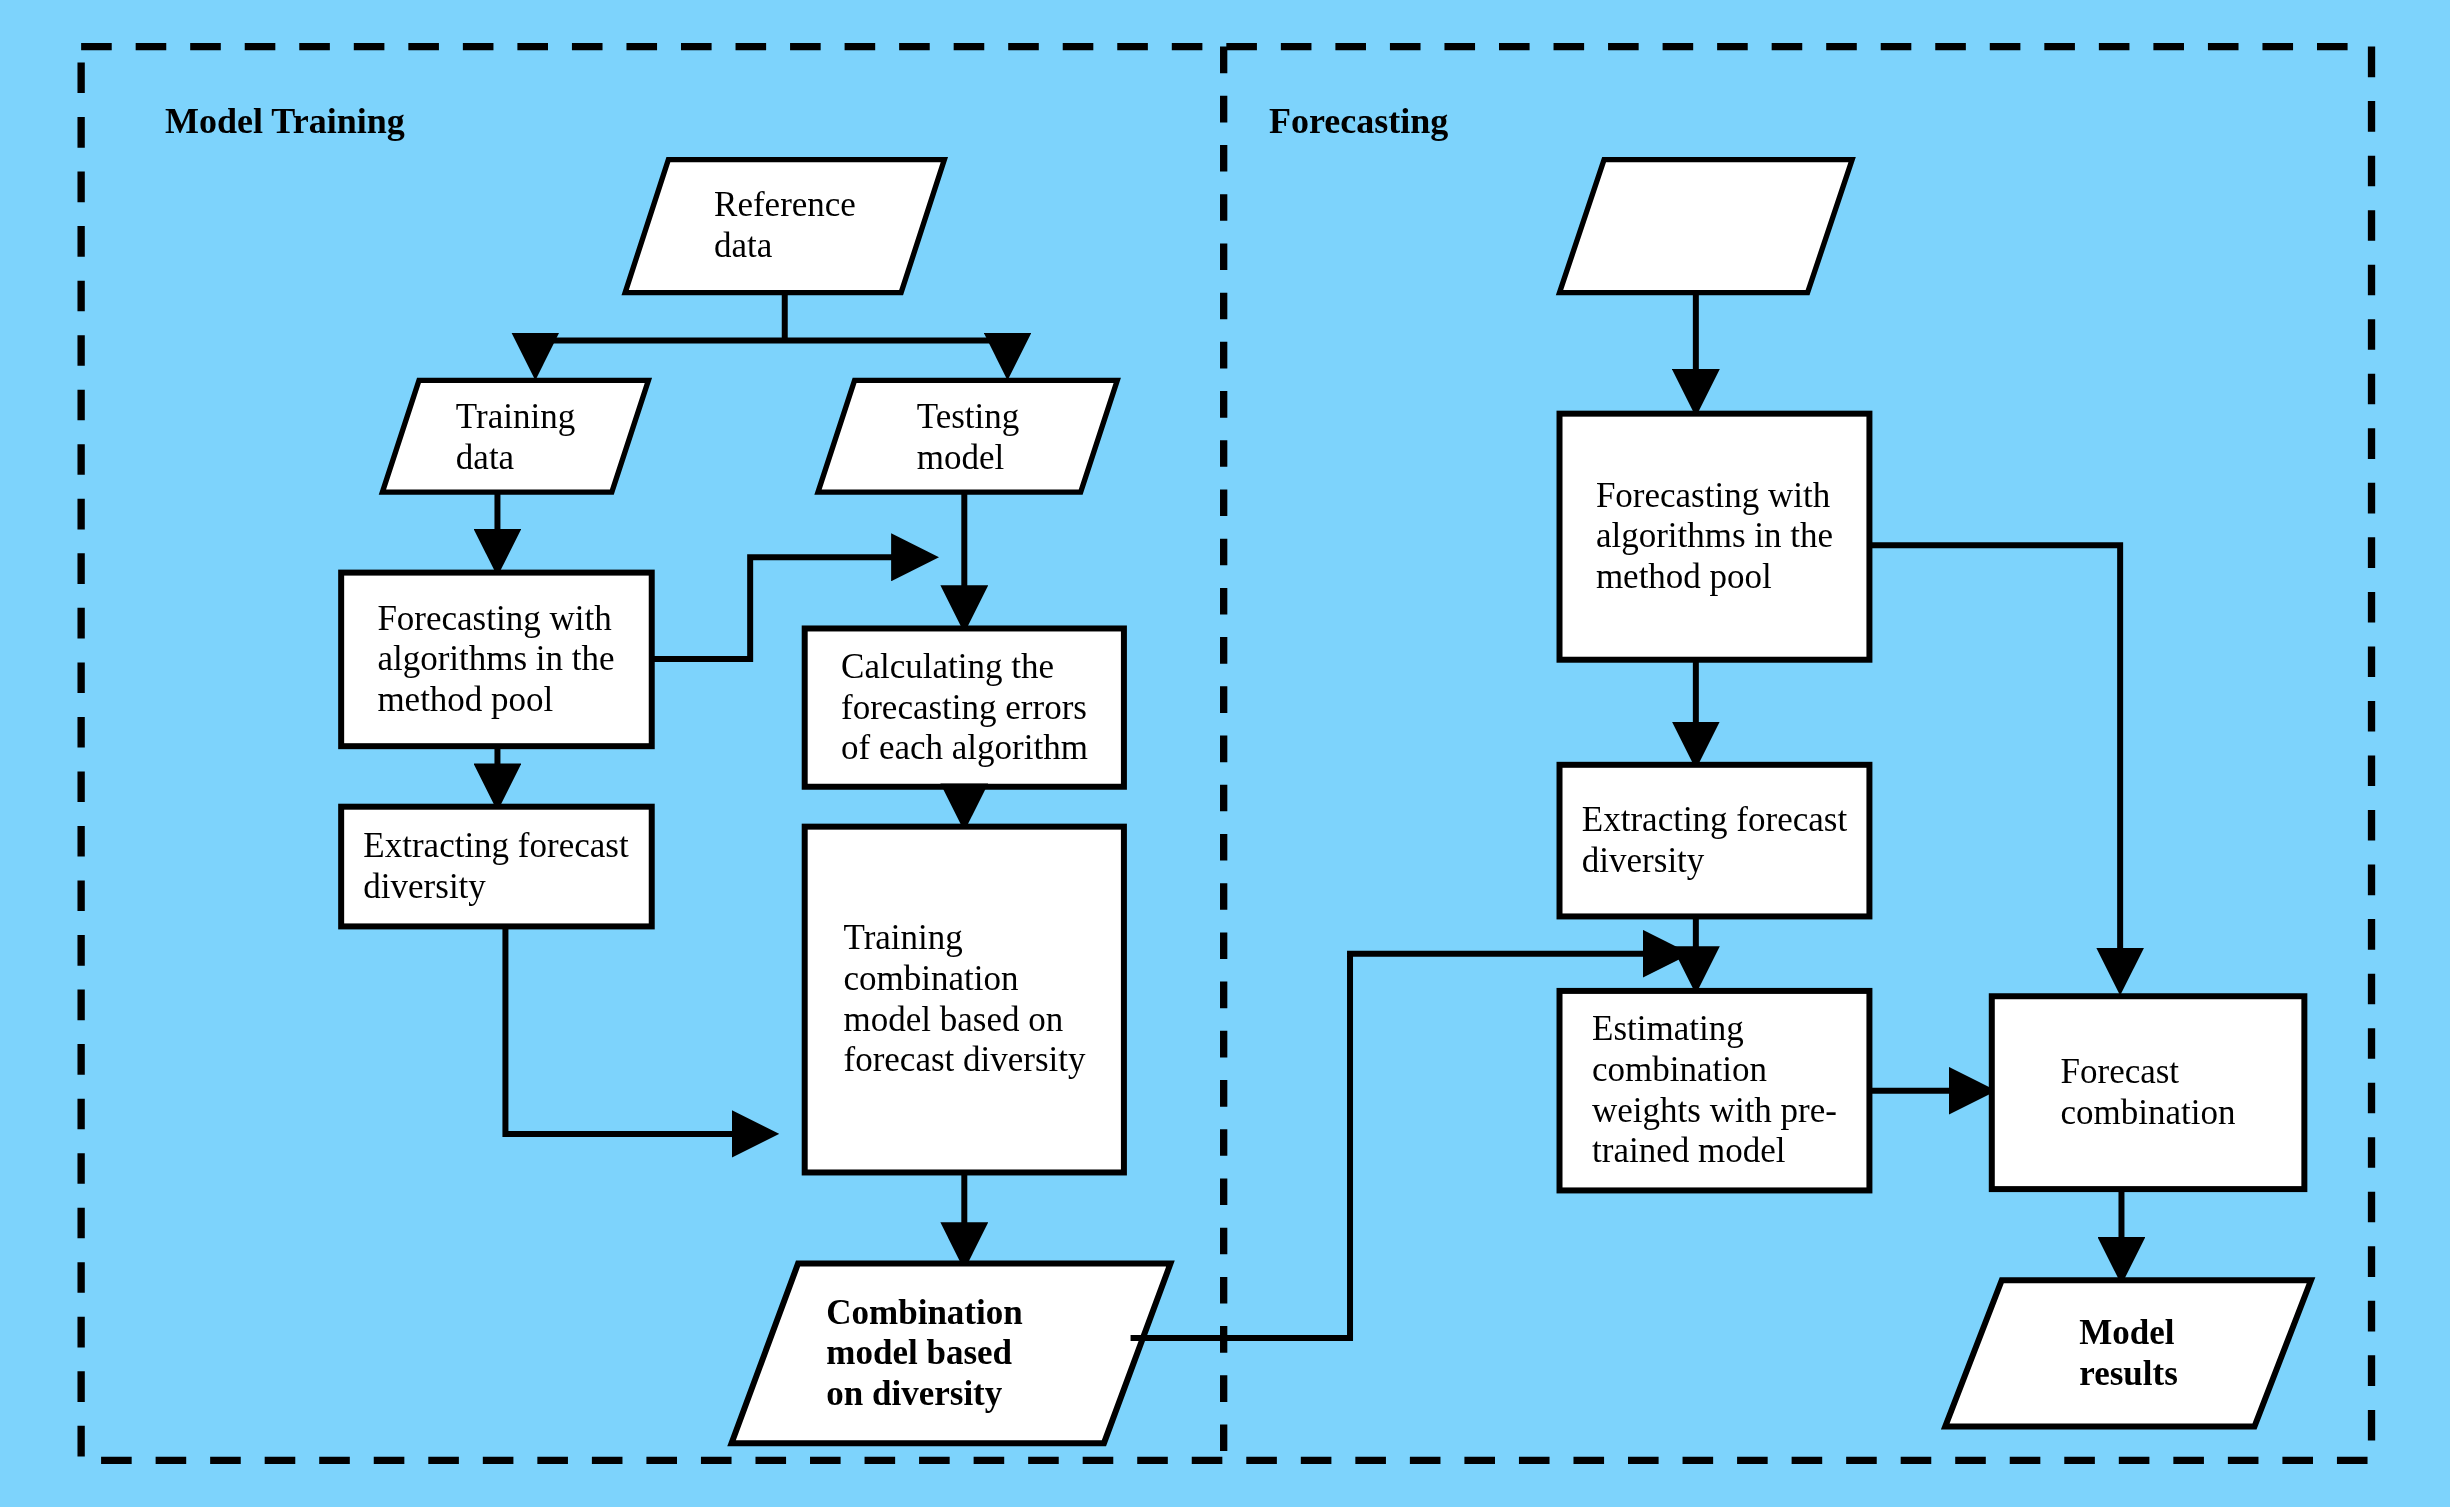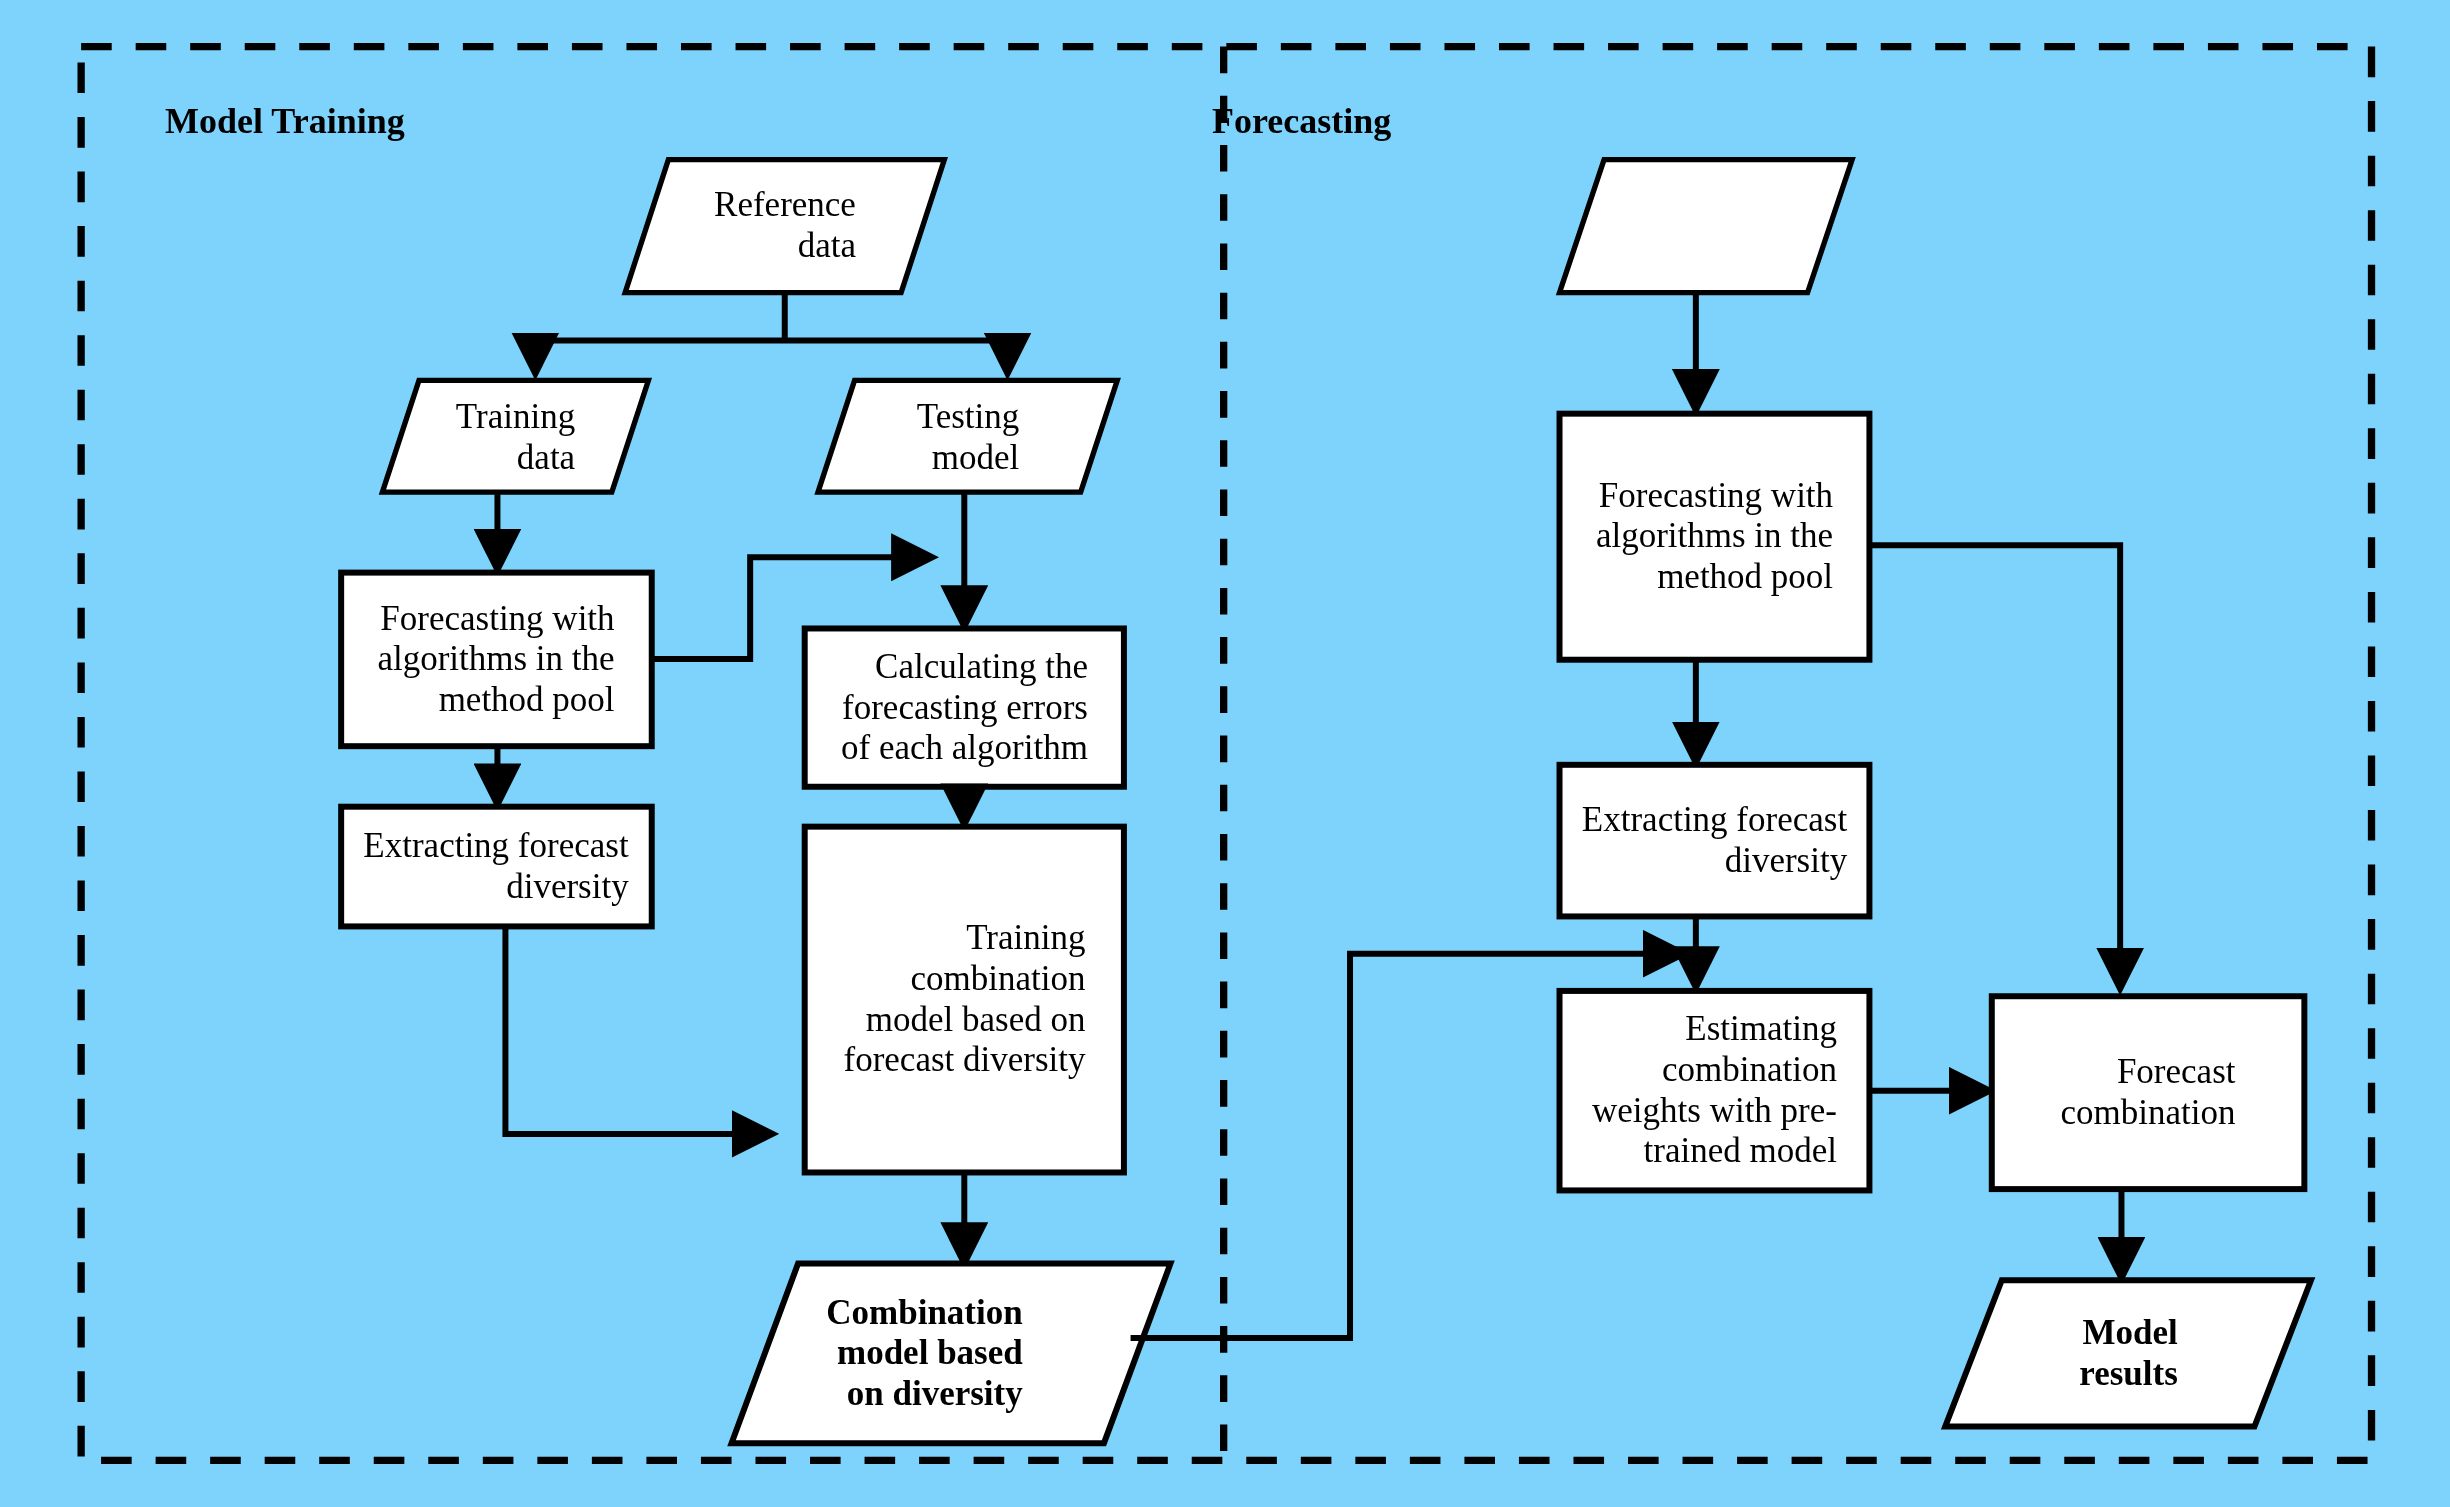--- a/index.html
+++ b/index.html
@@ -20,21 +20,21 @@
     top: 0;
     left: 0;
     width: 2450px;
     height: 1507px;
   }
   .node-text {
     position: absolute;
     display: flex;
     align-items: center;
     justify-content: center;
-    text-align: right;
+    text-align: left;
     font-family: "Liberation Serif", "DejaVu Serif", serif;
     font-size: 35px;
     line-height: 1.16;
     color: #000000;
     pointer-events: none;
     white-space: pre-line;
   }
   .node-text.bold {
     font-weight: bold;
   }
@@ -118,21 +118,21 @@
     <path d="M 2811 1640 L 2990 1640" fill="none" stroke="#000000" stroke-width="9" marker-end="url(#arrow)"></path>
 
     <rect x="2995" y="1498" width="470" height="290" fill="#ffffff" stroke="#000000" stroke-width="9"></rect>
 
     <path d="M 3190 1788 L 3190 1920" fill="none" stroke="#000000" stroke-width="9" marker-end="url(#arrow)"></path>
 
     <polygon points="3010,1925 3475,1925 3390,2145 2925,2145" fill="#ffffff" stroke="#000000" stroke-width="9"></polygon>
   </svg>
 
   <div class="panel-title" style="left:165px; top:100px;">Model Training</div>
-  <div class="panel-title" style="left:1212px; top:100px;">Forecasting</div>
+  <div class="panel-title" style="left:1269px; top:100px;">Forecasting</div>
 
   <div class="node-text" style="left:632px; top:166px; width:306px; height:120px;">Reference
 data</div>
 
   <div class="node-text" style="left:389px; top:386px; width:253px; height:103px;">Training
 data</div>
 
   <div class="node-text" style="left:825px; top:386px; width:286px; height:103px;">Testing
 model</div>
 

